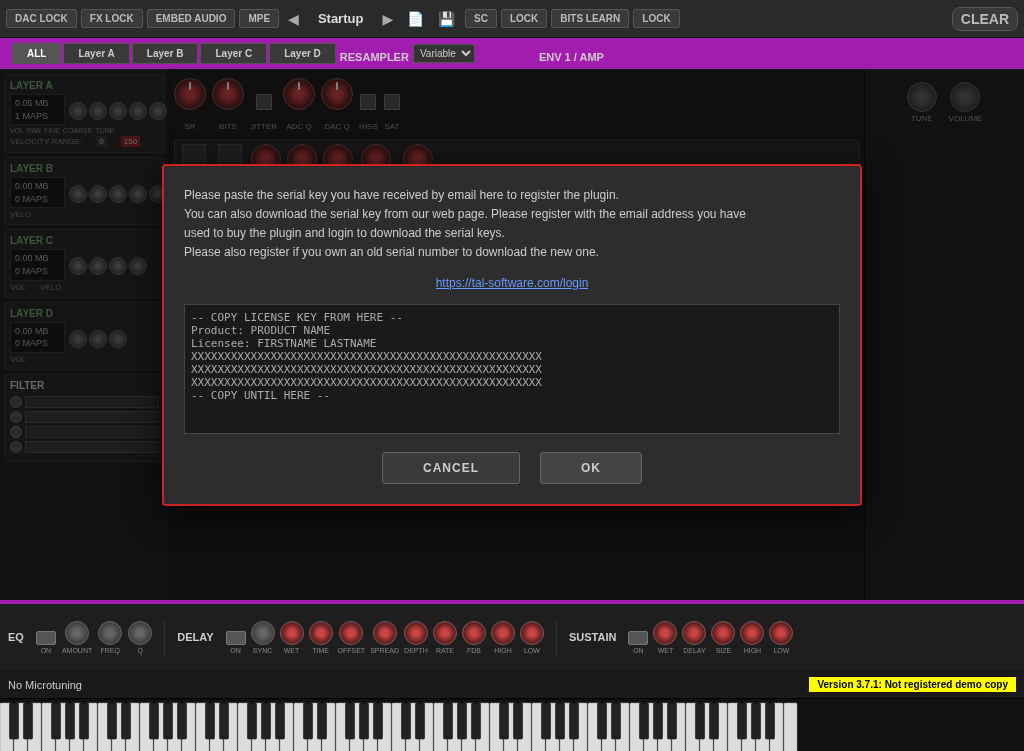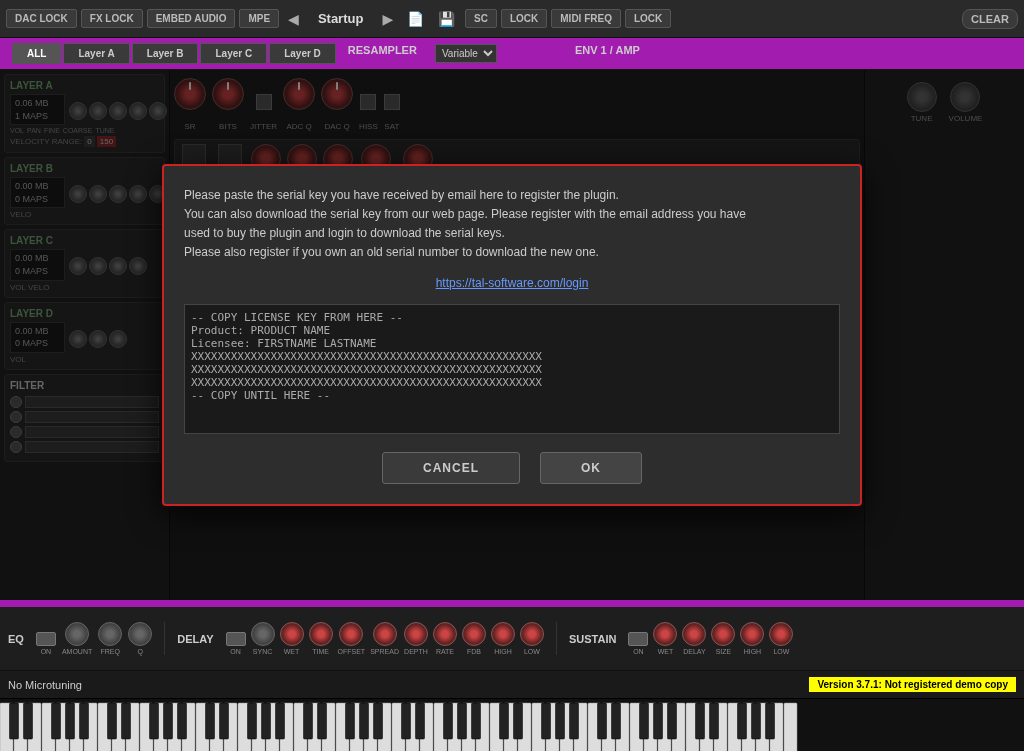--- a/index.html
+++ b/index.html
@@ -45,21 +45,21 @@
       border: none;
       color: #aaa;
       font-size: 14px;
       cursor: pointer;
       padding: 2px 5px;
     }
     .clear-btn {
       background: #3a3a3a;
       border: 1px solid #555;
       color: #bbb;
-      font-size: 11px;
+      font-size: 14px;
       font-weight: bold;
       padding: 3px 8px;
       cursor: pointer;
       border-radius: 8px;
       margin-left: auto;
     }
 
     
     .layer-tabs {
       display: flex;
@@ -130,21 +130,21 @@
     .layer-labels {
       display: flex;
       gap: 3px;
       font-size: 7px;
       color: #888;
       margin-top: 2px;
     }
     .vel-range {
       display: flex;
       align-items: center;
-      gap: 2px;
+      gap: 14px;
       font-size: 8px;
       color: #888;
       margin-top: 2px;
     }
     .vel-value {
       background: #3a3a3a;
       color: #ccc;
       padding: 1px 3px;
       font-size: 8px;
     }
@@ -250,21 +250,21 @@
       font-size: 10px;
       font-weight: bold;
       padding: 2px 8px;
     }
 
     
     .fx-row {
       display: flex;
       background: #1e1e1e;
       height: 70px;
-      border-top: 7px solid #a21caf;
+      border-top: 4px solid #a21caf;
       align-items: center;
       padding: 0 8px;
       gap: 4px;
     }
     .fx-knob-row {
       display: flex;
       flex-direction: column;
       align-items: center;
       gap: 2px;
     }
@@ -407,33 +407,33 @@
   <button class="top-btn">FX LOCK</button>
   <button class="top-btn">EMBED AUDIO</button>
   <button class="top-btn">MPE</button>
   <button class="transport-btn">◀</button>
   <span class="transport-label">Startup</span>
   <button class="transport-btn">▶</button>
   <button class="transport-btn">📄</button>
   <button class="transport-btn">💾</button>
   <button class="top-btn">SC</button>
   <button class="top-btn">LOCK</button>
-  <button class="top-btn">MIDI FREQ</button>
+  <button class="top-btn">BITS LEARN</button>
   <button class="top-btn">LOCK</button>
   <button class="clear-btn">CLEAR</button>
 </div>
 
 <div class="layer-tabs">
   <button class="layer-tab active">ALL</button>
   <button class="layer-tab">Layer A</button>
   <button class="layer-tab">Layer B</button>
   <button class="layer-tab">Layer C</button>
   <button class="layer-tab">Layer D</button>
 
-  <div style="margin-left:10px; display:flex; align-items:flex-start; gap:18px;">
+  <div style="margin-left:2px; display:flex; align-items:flex-end; gap:4px;">
     <span style="color:#ccc; font-size:11px; font-weight:bold;">RESAMPLER</span>
     <select style="background:#333; border:1px solid #555; color:#ccc; font-size:10px; padding:2px;">
       <option>Variable</option>
     </select>
     <span style="margin-left:60px; color:#ccc; font-size:11px; font-weight:bold;">ENV 1 / AMP</span>
   </div>
 </div>
 
 <div class="main-content">
 

